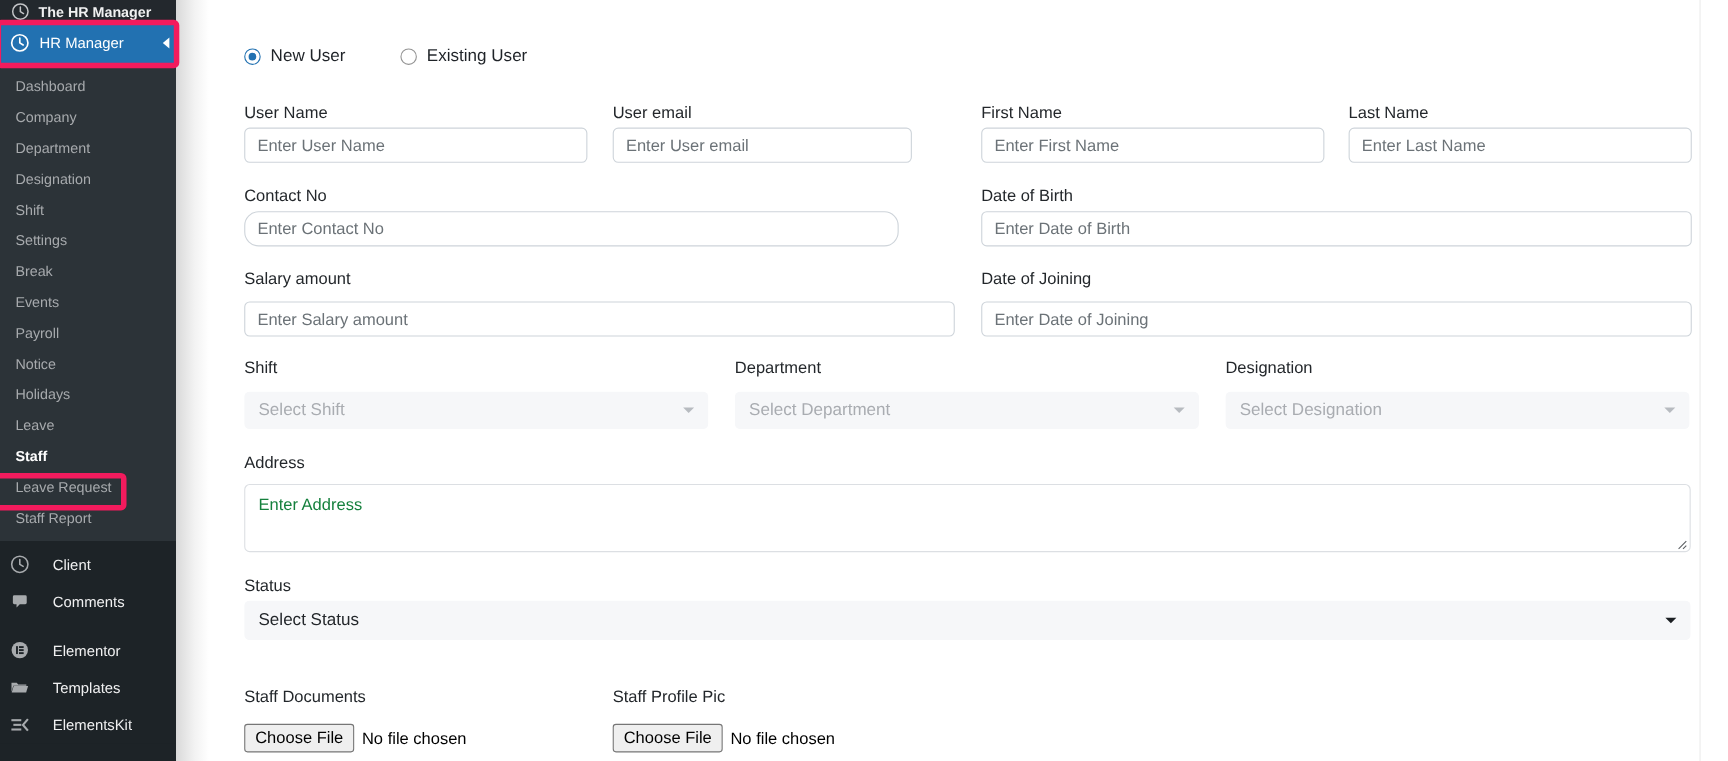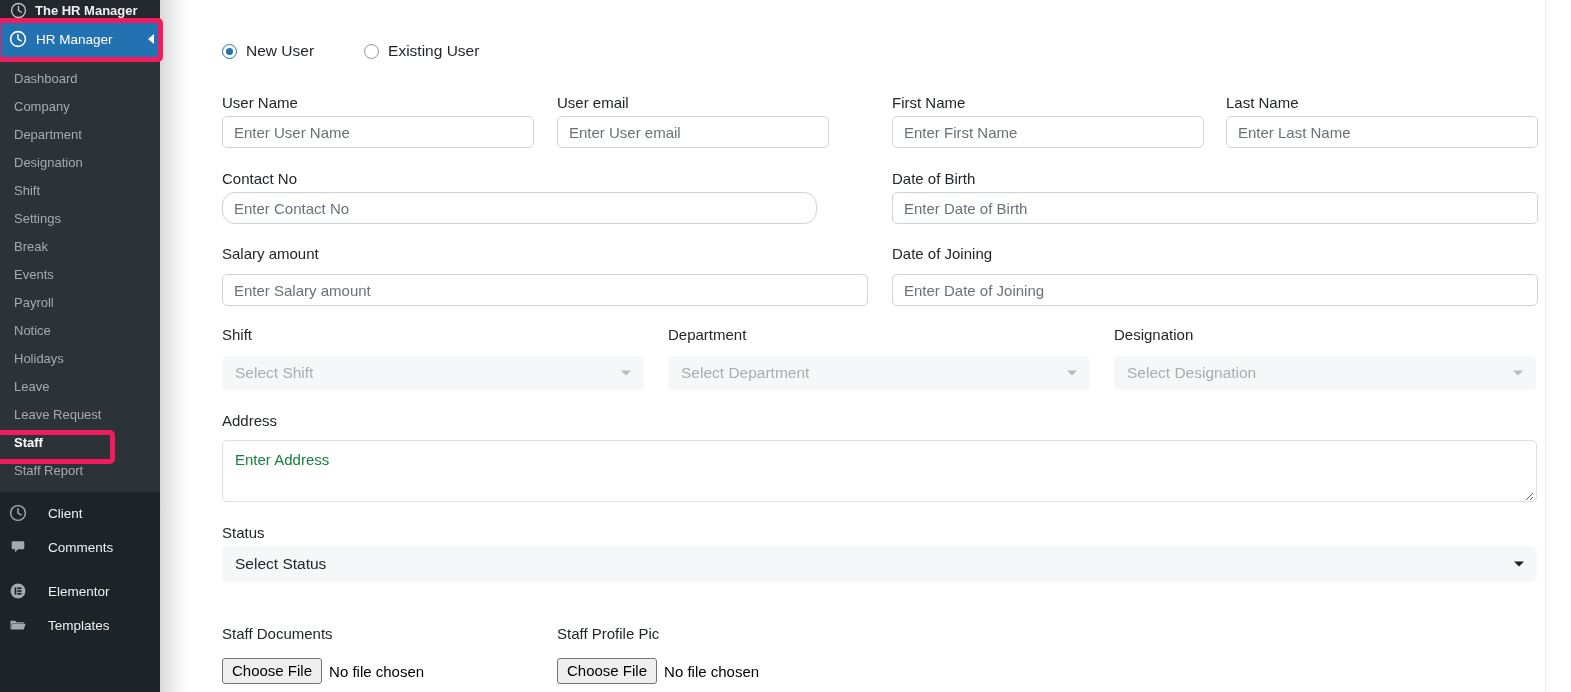--- a/index.html
+++ b/index.html
@@ -273,25 +273,25 @@
         </div>
       <div class="sub-item">
           <span>Notice</span>
         </div>
       <div class="sub-item">
           <span>Holidays</span>
         </div>
       <div class="sub-item">
           <span>Leave</span>
         </div>
-      <div class="sub-item">
-          <span>Leave Request</span>
-        </div>
       <div class="sub-item current">
           <span>Staff</span>
+        </div>
+      <div class="sub-item">
+          <span>Leave Request</span>
         </div>
       <div class="sub-item">
           <span>Staff Report</span>
         </div>
     </div>
 
     <div class="bottom-menu">
       <div class="bottom-item">
         <span class="icn">
           <svg width="18" height="18" viewBox="0 0 20 20">
@@ -325,20 +325,31 @@
         <span>Elementor</span>
       </div>
       <div class="bottom-item">
         <span class="icn">
           <svg width="18" height="18" viewBox="0 0 20 20">
             <path d="M1.6 5.2h5.3l1.5 1.8h8.2v1.2H3.4L1.6 14.6z" fill="#a7aaad"></path>
             <path d="M3.8 8.6h14.6L16.4 15H1.8z" fill="#a7aaad"></path>
           </svg>
         </span>
         <span>Templates</span>
+      </div>
+      <div class="bottom-item">
+        <span class="icn">
+          <svg width="18" height="18" viewBox="0 0 20 20">
+            <rect x="1.5" y="4.2" width="10" height="2.1" fill="#a7aaad"></rect>
+            <rect x="3.5" y="8.9" width="8" height="2.1" fill="#a7aaad"></rect>
+            <rect x="1.5" y="13.6" width="10" height="2.1" fill="#a7aaad"></rect>
+            <path d="M18.2 4.2 13.2 10l5 5.8" fill="none" stroke="#a7aaad" stroke-width="2.2" stroke-linejoin="miter"></path>
+          </svg>
+        </span>
+        <span>ElementsKit</span>
       </div>
     </div>
   </div>
 
   <div class="hl-hr"></div>
   <div class="hl-staff"></div>
 
   <div id="gutter"></div>
 
   <div id="content">

